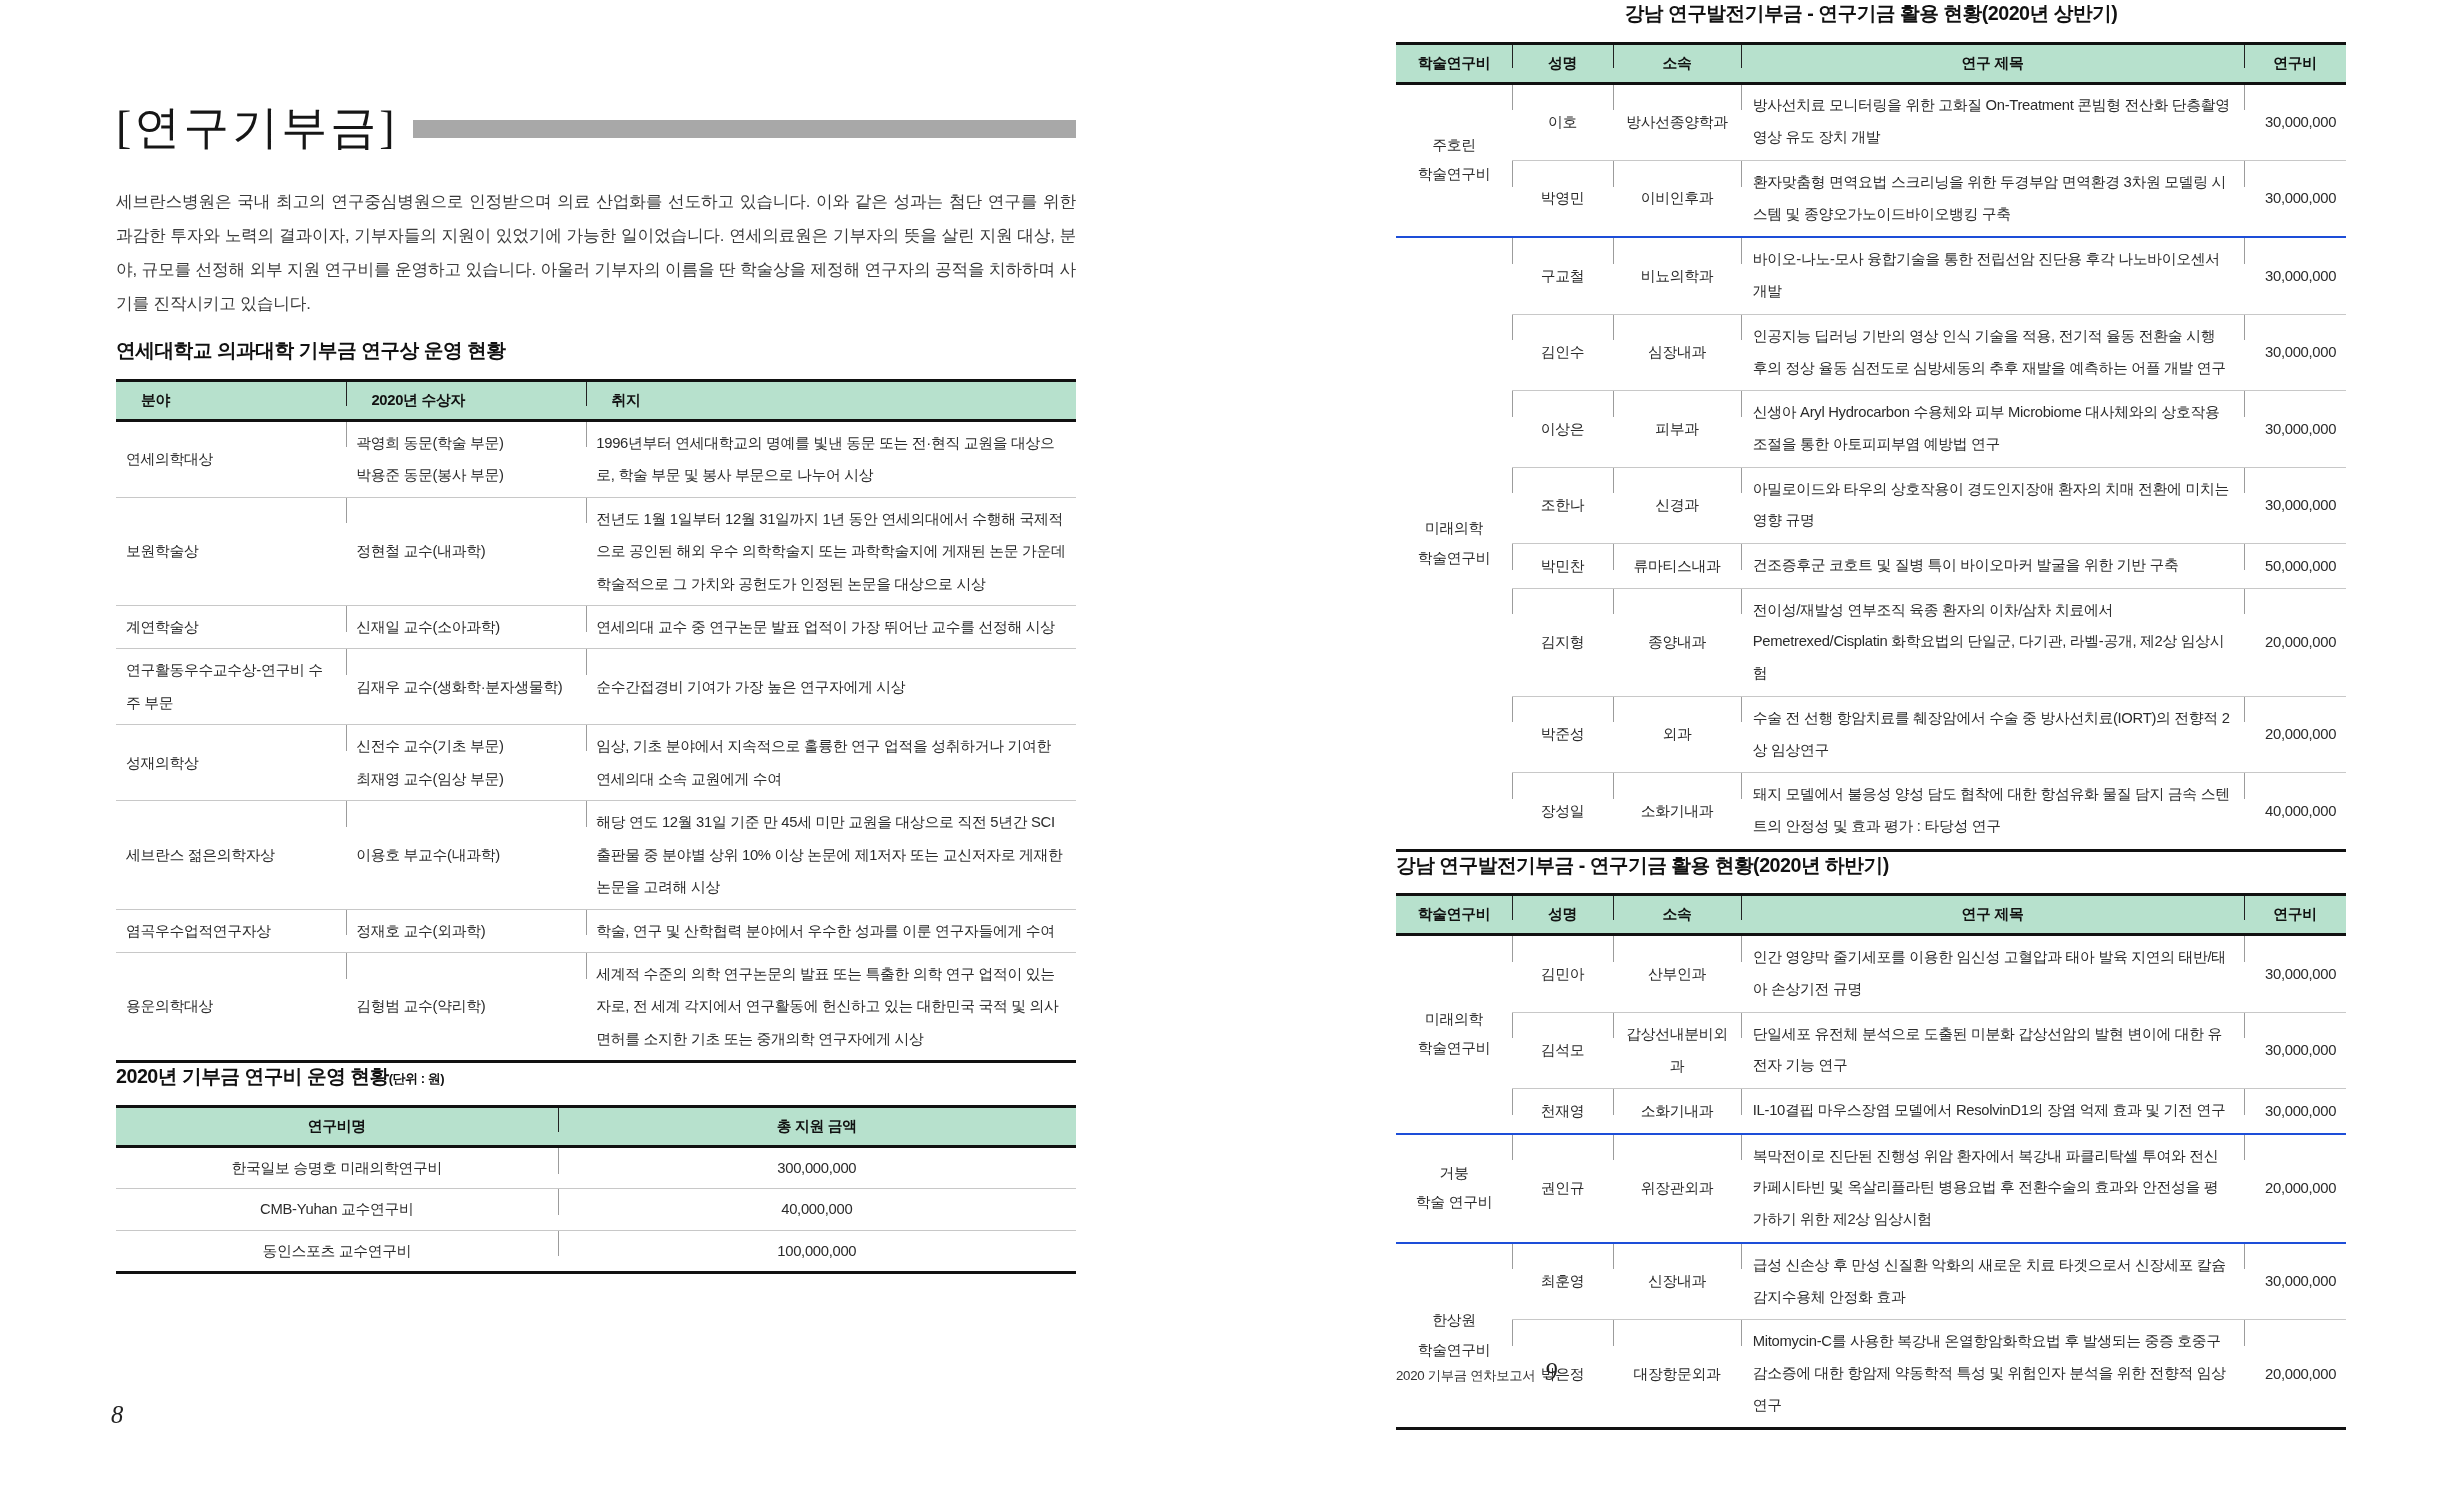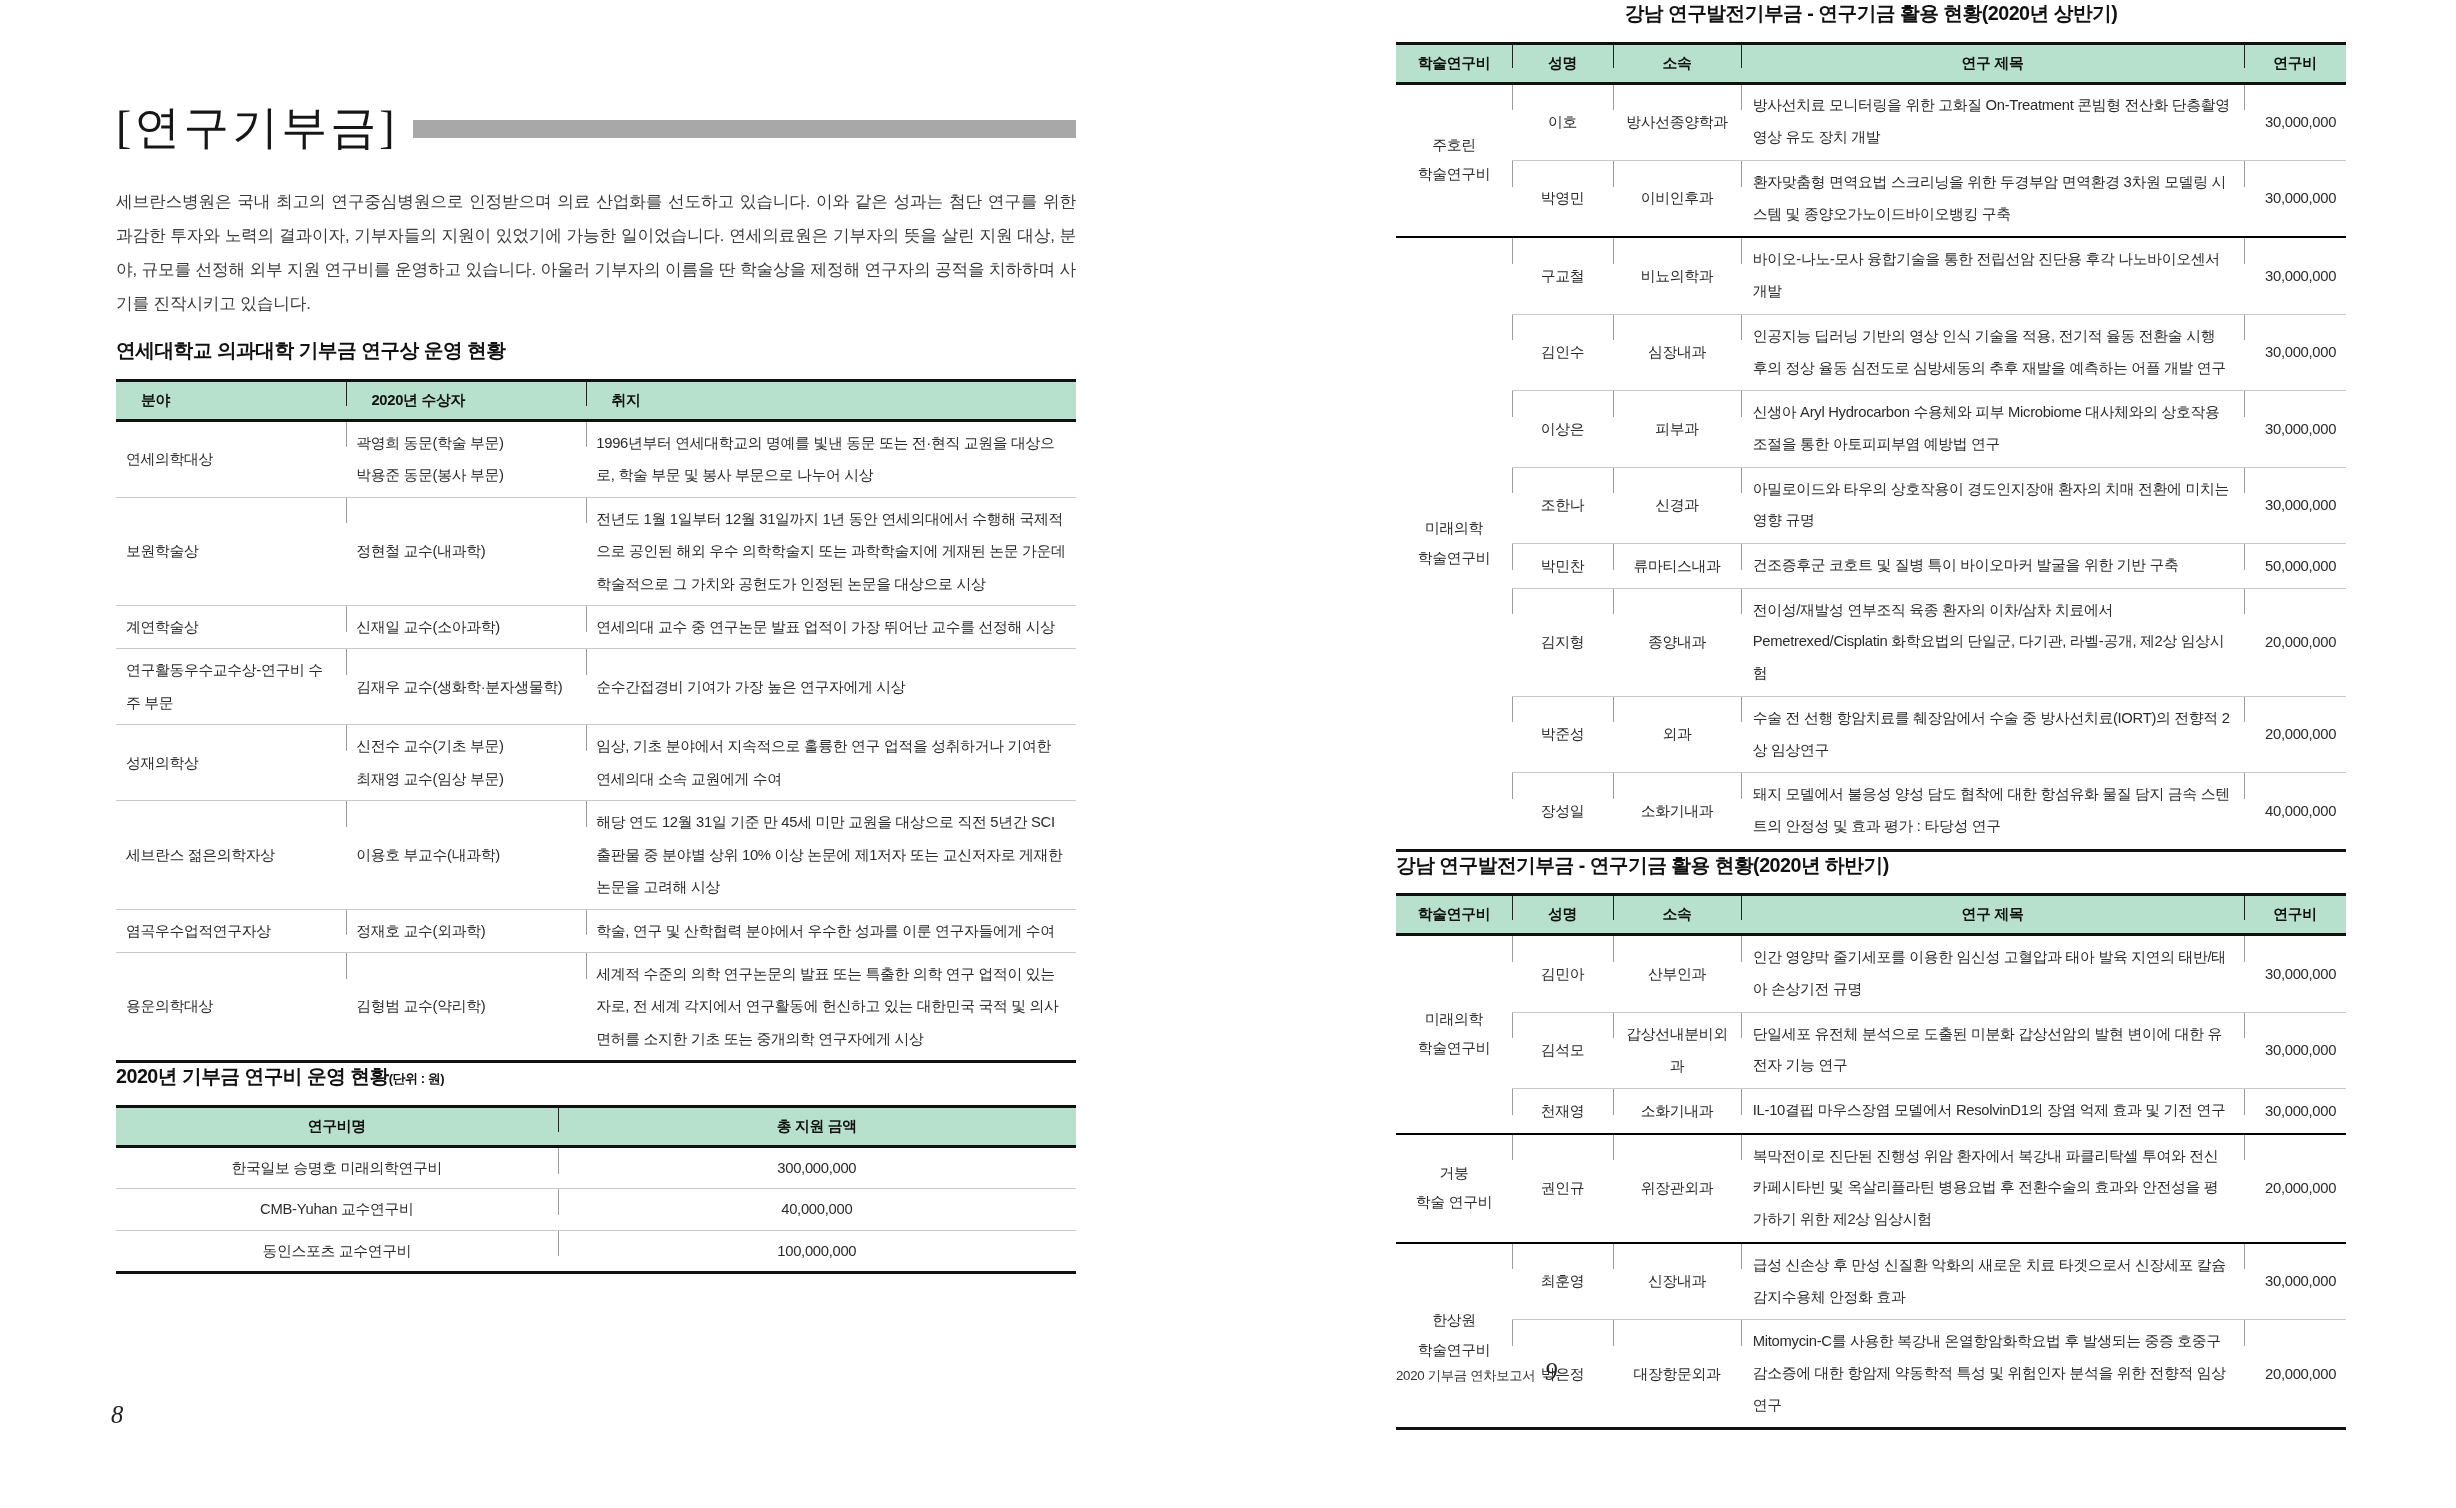--- a/index.html
+++ b/index.html
@@ -43,21 +43,21 @@
     background:#b7e1cd;font-size:14.8px;color:#111;padding:8.9px 9.9px;
     border-top:3px solid #111;border-bottom:3px solid #111;
     font-weight:bold;position:relative;letter-spacing:-0.3px;
   }
   td{
     font-size:14.8px;color:#2b2b2b;line-height:2.2;padding:4.9px 9.9px;
     vertical-align:middle;position:relative;letter-spacing:-0.3px;
   }
   tbody tr td{border-top:1px solid #c8c8c8;}
   tbody tr:first-child td{border-top:none;}
-  tbody tr.gstart td{border-top:2px solid #000000;}
+  tbody tr.gstart td{border-top:2px solid #1d4ed8;}
   tbody tr.gstart:first-child td{border-top:none;}
 
   
   .tk::before{content:"";position:absolute;left:0;top:0;width:1px;height:25.6px;background:#9c9c9c;}
   th.tk::before{background:#222;height:23.6px;}
 
   .c{text-align:center;}
   .pre{white-space:pre-line;}
   .fund-cell{text-align:center;vertical-align:middle;white-space:pre-line;line-height:2.0;}
   .ttl{line-height:2.15;padding:5.9px 11.8px;}

